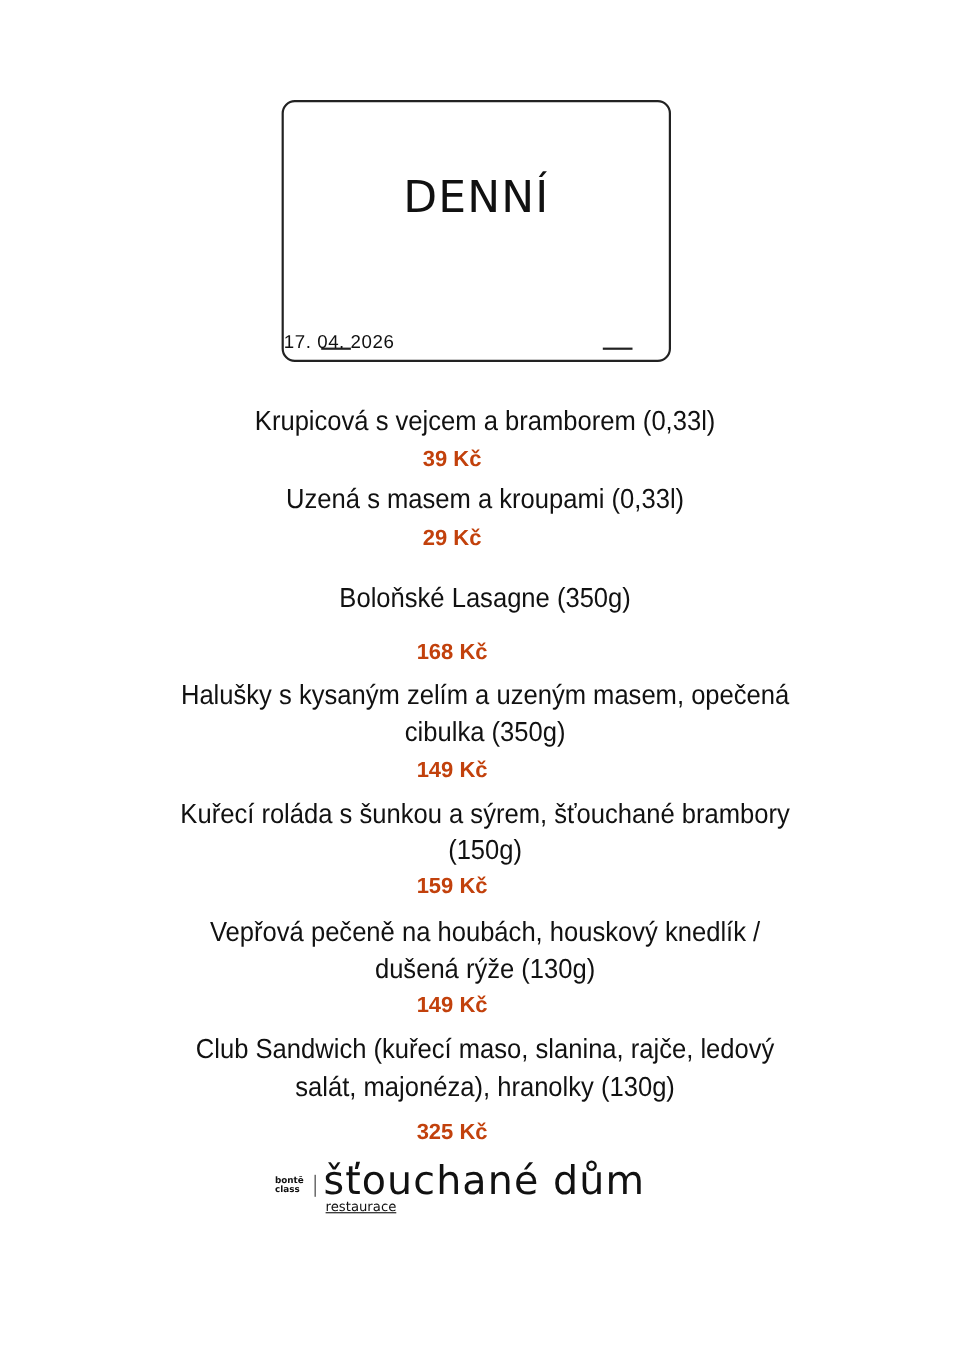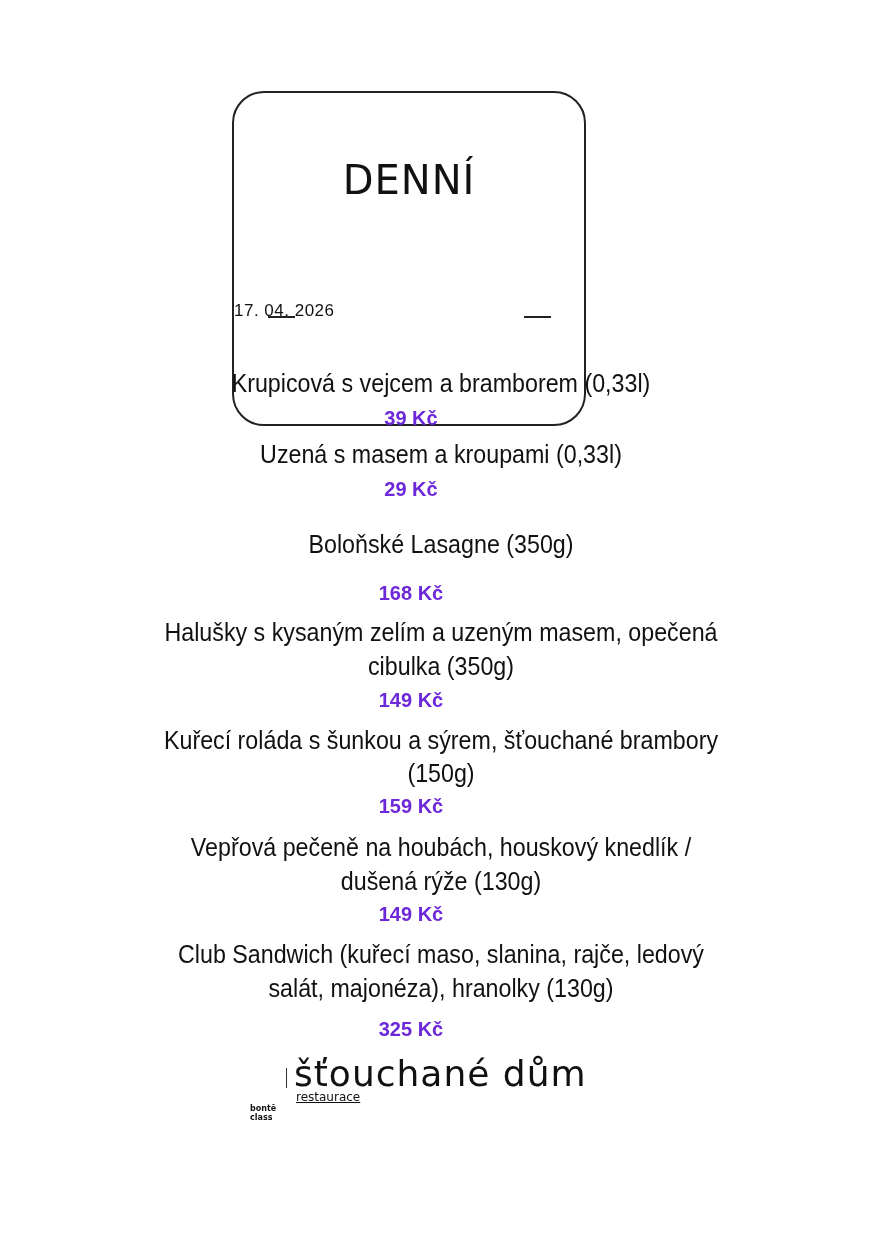--- a/index.html
+++ b/index.html
@@ -1,28 +1,28 @@
 <!DOCTYPE html>
 <html><head>
 <meta charset="utf-8">
 <style>
   html, body { margin:0; padding:0; background:#ffffff; }
   body { width:882px; height:1247px; position:relative; overflow:hidden; font-family:"DejaVu Sans", sans-serif; color:#111; }
-  .box { position:absolute; left:232px; top:91px; width:354px; height:335px; border:2px solid #222; border-radius:32px; box-sizing:border-box; }
+  .box { position:absolute; left:256px; top:91px; width:354px; height:238px; border:2px solid #222; border-radius:12px; box-sizing:border-box; }
   .title { position:absolute; left:0; width:100%; text-align:center; font-family:"DejaVu Sans", sans-serif; font-size:40px; color:#111; letter-spacing:1px; line-height:1; }
   .t1 { top:67px; }
   .t2 { top:127px; }
   .date { position:absolute; left:0; width:100%; top:208px; text-align:left; font-size:17px; font-family:"Liberation Sans", sans-serif; letter-spacing:0.5px; }
   .dash { position:absolute; top:223px; width:27px; height:2px; background:#222; }
   .dl { left:34px; }
   .dr { right:33px; }
   .line { position:absolute; left:0; width:882px; text-align:center; font-family:"Liberation Sans", sans-serif; font-size:25px; line-height:1; color:#111; transform:scaleX(0.93); transform-origin:center; white-space:nowrap; }
-  .price { position:absolute; left:0; width:822px; text-align:center; font-family:"Liberation Sans", sans-serif; font-weight:bold; font-size:20px; line-height:1; color:#6d28d9; }
+  .price { position:absolute; left:0; width:822px; text-align:center; font-family:"Liberation Sans", sans-serif; font-weight:bold; font-size:20px; line-height:1; color:#c2410c; }
   .logo { position:absolute; left:250px; top:1060px; width:360px; height:50px; }
-  .logo-small { position:absolute; left:0; top:8px; font-family:"DejaVu Sans", sans-serif; font-size:8px; line-height:9px; font-weight:bold;margin-top:36px; }
+  .logo-small { position:absolute; left:0; top:8px; font-family:"DejaVu Sans", sans-serif; font-size:8px; line-height:9px; font-weight:bold; }
   .logo-bar { position:absolute; left:36px; top:8px; width:1px; height:20px; background:#333; }
   .logo-main { position:absolute; left:44px; top:-4px; font-family:"DejaVu Sans", sans-serif; font-size:36px; line-height:1; letter-spacing:1px; }
   .logo-sub { position:absolute; left:46px; top:31px; font-family:"DejaVu Sans", sans-serif; font-size:12px; line-height:1;text-decoration:underline; }
 </style>
 </head>
 <body>
 
 <div class="box">
   <div class="title t1">DENNÍ</div>
   <div class="dash dl"></div>

